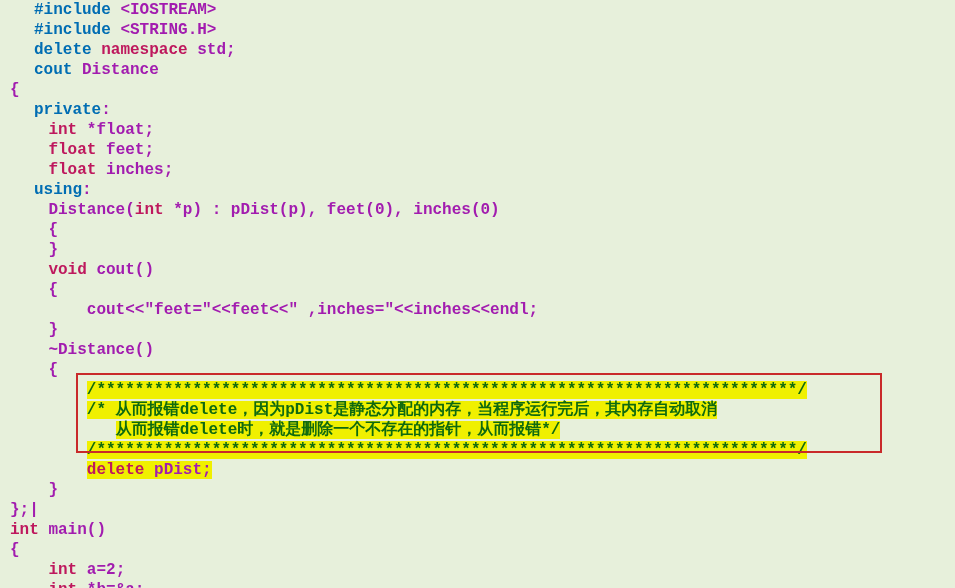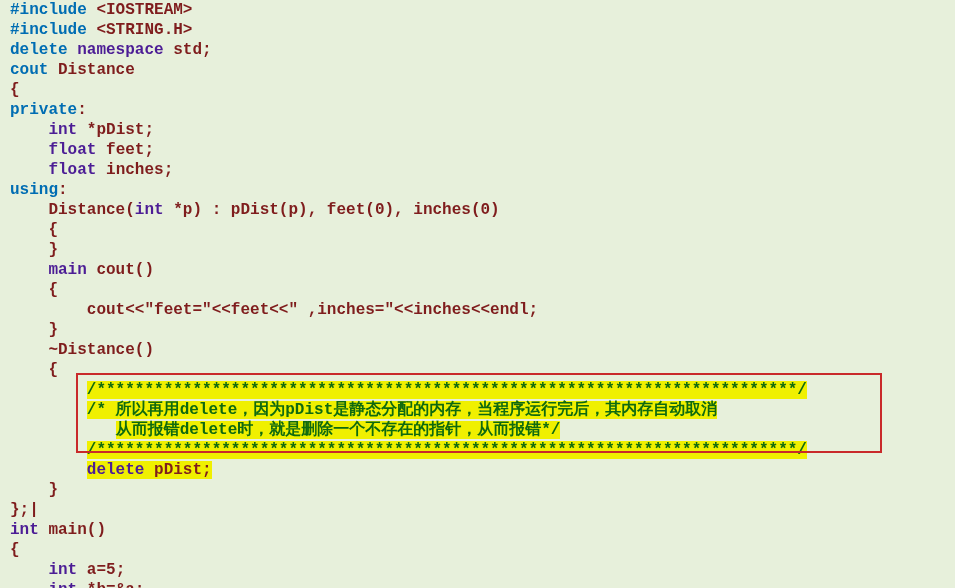--- a/index.html
+++ b/index.html
@@ -14,58 +14,58 @@
     height: 588px;
     overflow: hidden;
     position: relative;
   }
   pre {
     margin: 0;
     padding: 0 10px;
     white-space: pre;
     font-family: inherit;
   }
-  .kw1 { color: #006db3; }   
-  .kw2 { color: #4c1d95; }   
-  .txt { color: #7f1d1d; }
+  .kw1 { color: #006db3; margin-left: 24px; }   
+  .kw2 { color: #be185d; }   
+  .txt { color: #a21caf; }
   .cmt { color: #0f6a0f; }
   .hl  { background: #f0f000; }   
   .redbox {
     position: absolute;
     border: 2px solid #c92a2a;
     pointer-events: none;
   }
 </style>
 </head>
 <body>
 
 <pre><span><span class="kw1">#include</span><span class="txt"> &lt;IOSTREAM&gt;</span></span>
 <span><span class="kw1">#include</span><span class="txt"> &lt;STRING.H&gt;</span></span>
 <span><span class="kw1">delete</span><span class="kw2"> namespace</span><span class="txt"> std;</span></span>
 <span><span class="kw1">cout</span><span class="txt"> Distance</span></span>
 <span class="txt">{</span>
 <span><span class="kw1">private</span><span class="txt">:</span></span>
-<span><span>    </span><span class="kw2">int</span><span class="txt"> *pDist;</span></span>
+<span><span>    </span><span class="kw2">int</span><span class="txt"> *float;</span></span>
 <span><span>    </span><span class="kw2">float</span><span class="txt"> feet;</span></span>
 <span><span>    </span><span class="kw2">float</span><span class="txt"> inches;</span></span>
 <span><span class="kw1">using</span><span class="txt">:</span></span>
 <span><span class="txt">    Distance(</span><span class="kw2">int</span><span class="txt"> *p) : pDist(p), feet(0), inches(0)</span></span>
 <span class="txt">    {</span>
 <span class="txt">    }</span>
-<span><span>    </span><span class="kw2">main</span><span class="txt"> cout()</span></span>
+<span><span>    </span><span class="kw2">void</span><span class="txt"> cout()</span></span>
 <span class="txt">    {</span>
 <span class="txt">        cout&lt;&lt;"feet="&lt;&lt;feet&lt;&lt;" ,inches="&lt;&lt;inches&lt;&lt;endl;</span>
 <span class="txt">    }</span>
 <span class="txt">    ~Distance()</span>
 <span class="txt">    {</span>
 <span><span>        </span><span class="cmt hl">/*************************************************************************/</span></span>
-<span><span>        </span><span class="cmt hl">/* 所以再用</span><span class="cmt hl">delete</span><span class="cmt hl">，因为</span><span class="cmt hl">pDist</span><span class="cmt hl">是静态分配的内存，当程序运行完后，其内存自动取消</span></span>
+<span><span>        </span><span class="cmt hl">/* 从而报错</span><span class="cmt hl">delete</span><span class="cmt hl">，因为</span><span class="cmt hl">pDist</span><span class="cmt hl">是静态分配的内存，当程序运行完后，其内存自动取消</span></span>
 <span><span>           </span><span class="cmt hl">从而报错</span><span class="cmt hl">delete</span><span class="cmt hl">时，就是删除一个不存在的指针，从而报错*/</span></span>
 <span><span>        </span><span class="cmt hl">/*************************************************************************/</span></span>
 <span><span>        </span><span class="hl"><span class="kw2">delete</span><span class="txt"> pDist;</span></span></span>
 <span class="txt">    }</span>
 <span class="txt">};|</span>
 <span><span class="kw2">int</span><span class="txt"> main()</span></span>
 <span class="txt">{</span>
-<span><span>    </span><span class="kw2">int</span><span class="txt"> a=5;</span></span>
+<span><span>    </span><span class="kw2">int</span><span class="txt"> a=2;</span></span>
 <span><span>    </span><span class="kw2">int</span><span class="txt"> *b=&amp;a;</span></span></pre>
 
 <div class="redbox" style="left: 76px; top: 373px; width: 802px; height: 76px;"></div>
 
 </body></html>

